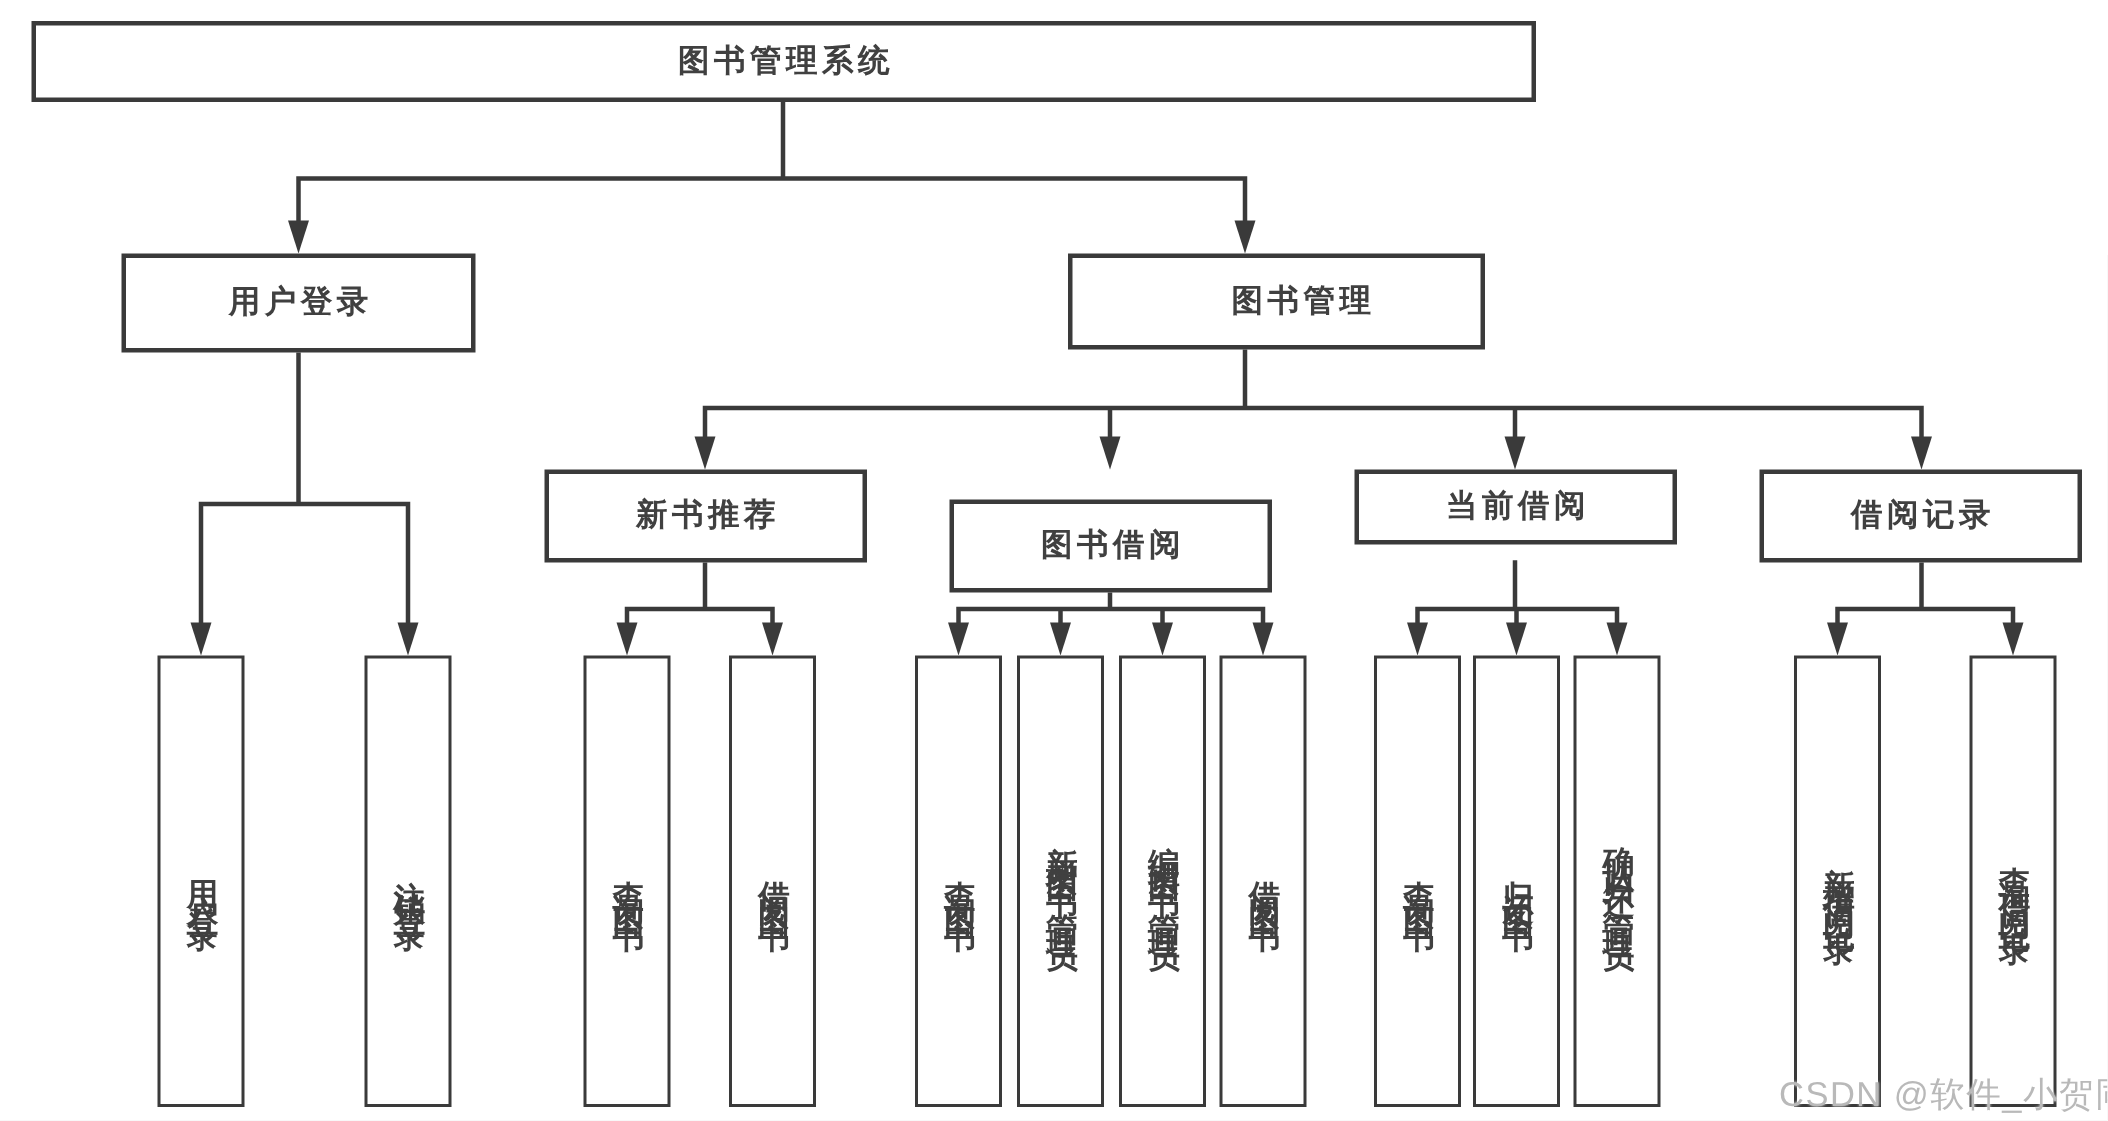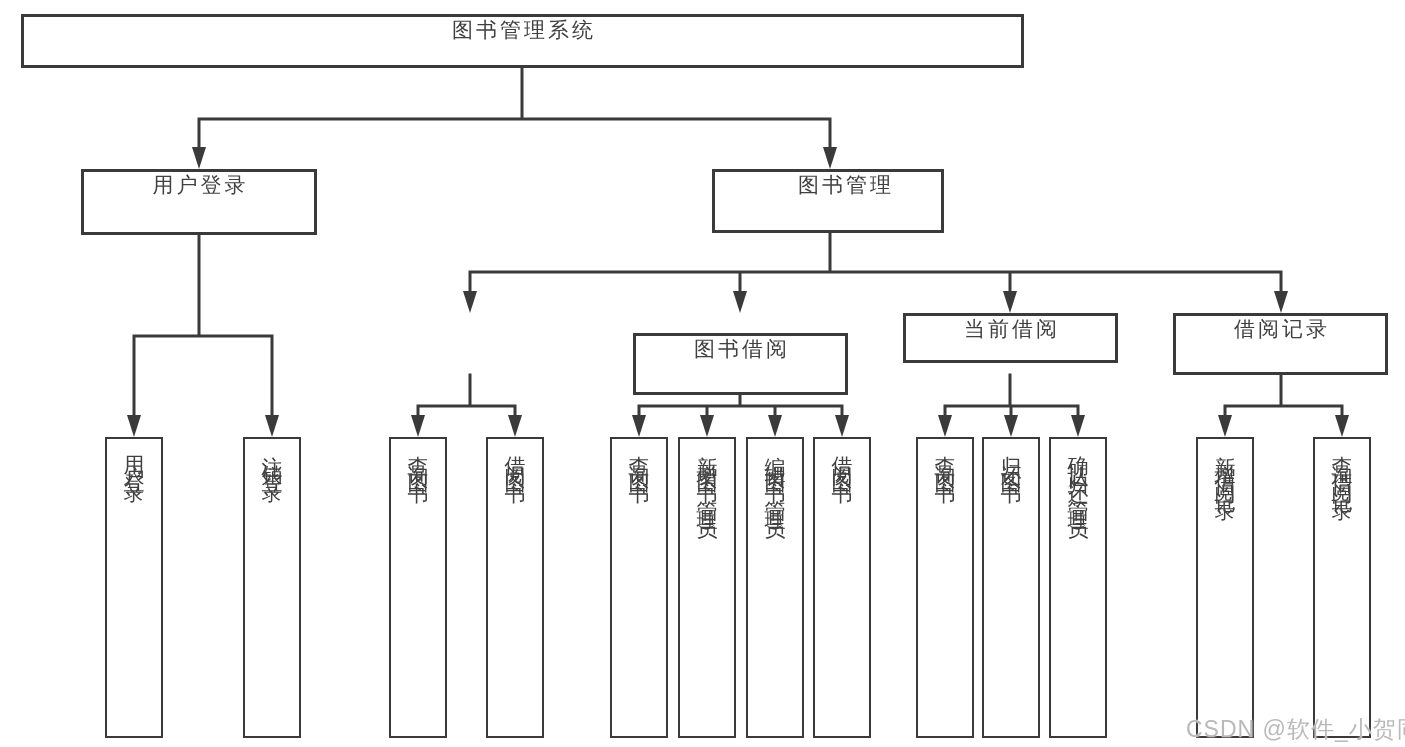--- a/index.html
+++ b/index.html
@@ -18,25 +18,26 @@
   }
   .connectors{
     position:absolute;left:0;top:0;width:1405px;height:747px;
   }
   .connectors path{stroke:var(--line);stroke-width:3;fill:none;}
   .connectors polygon{fill:var(--line);stroke:none;}
   .node{
     position:absolute;box-sizing:border-box;
     background:var(--bg);
     border:3px solid var(--line);
-    display:flex;justify-content:center;
+    display:flex;align-items:center;justify-content:center;
     color:var(--text);
     font-size:21px;letter-spacing:3px;text-indent:3px;
     line-height:1.2;
     white-space:nowrap;
+    font-weight:bold;
   }
   .leaf{border-width:2px;}
   .leaf span{
     writing-mode:vertical-rl;
     text-orientation:mixed;
     letter-spacing:9px;
     text-indent:0;
     line-height:1.05;
     white-space:normal;
   }
@@ -99,24 +100,27 @@
     </g>
   </svg>
 
   <div class="node" style="left:21px;top:14px;width:1003px;height:54px;">
     <span>图书管理系统</span>
   </div>
 
   <div class="node" style="left:81px;top:169px;width:236px;height:66px;">
     <span>用户登录</span>
   </div>
-  <div class="node" style="left:712px;top:169px;width:232px;height:64px;padding-left:33px;">
+  <div class="node" style="left:712px;top:169px;width:278px;height:64px;padding-left:33px;">
     <span>图书管理</span>
   </div>
 
+  <div class="node" style="left:363px;top:313px;width:215px;height:62px;">
+    <span>新书推荐</span>
+  </div>
   <div class="node" style="left:633px;top:313px;width:215px;height:62px;margin-top:20px;">
     <span>图书借阅</span>
   </div>
   <div class="node" style="left:903px;top:313px;width:215px;height:50px;">
     <span>当前借阅</span>
   </div>
   <div class="node" style="left:1173px;top:313px;width:215px;height:62px;">
     <span>借阅记录</span>
   </div>
 

